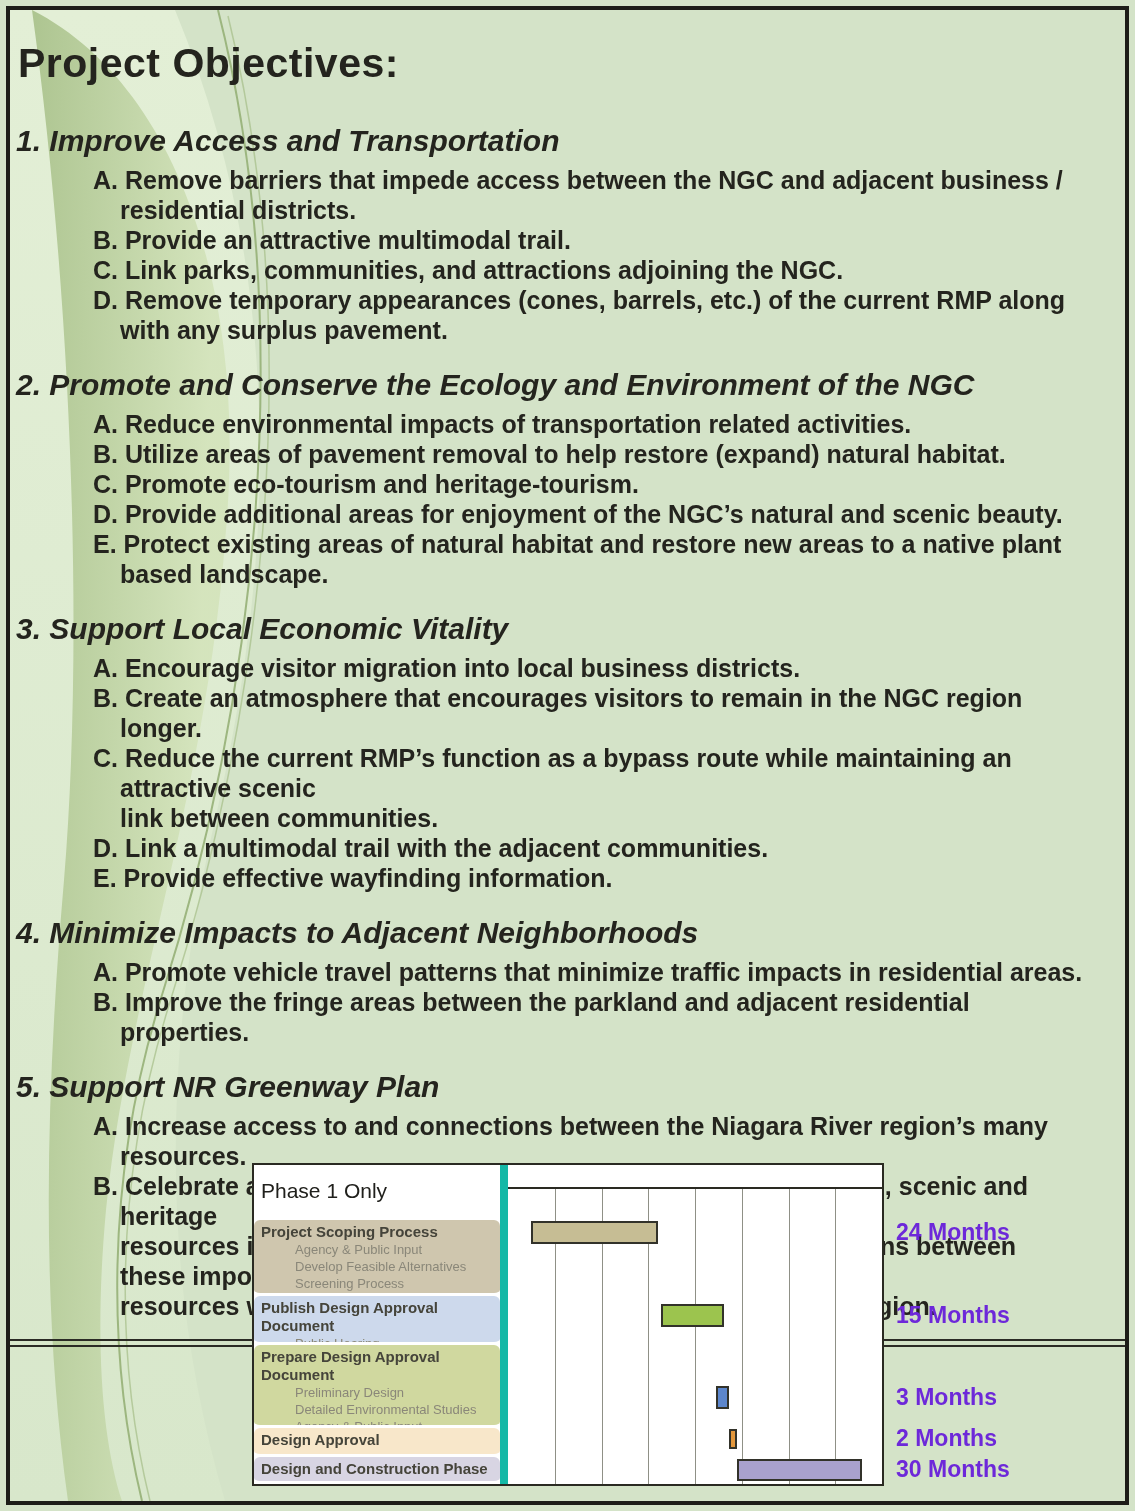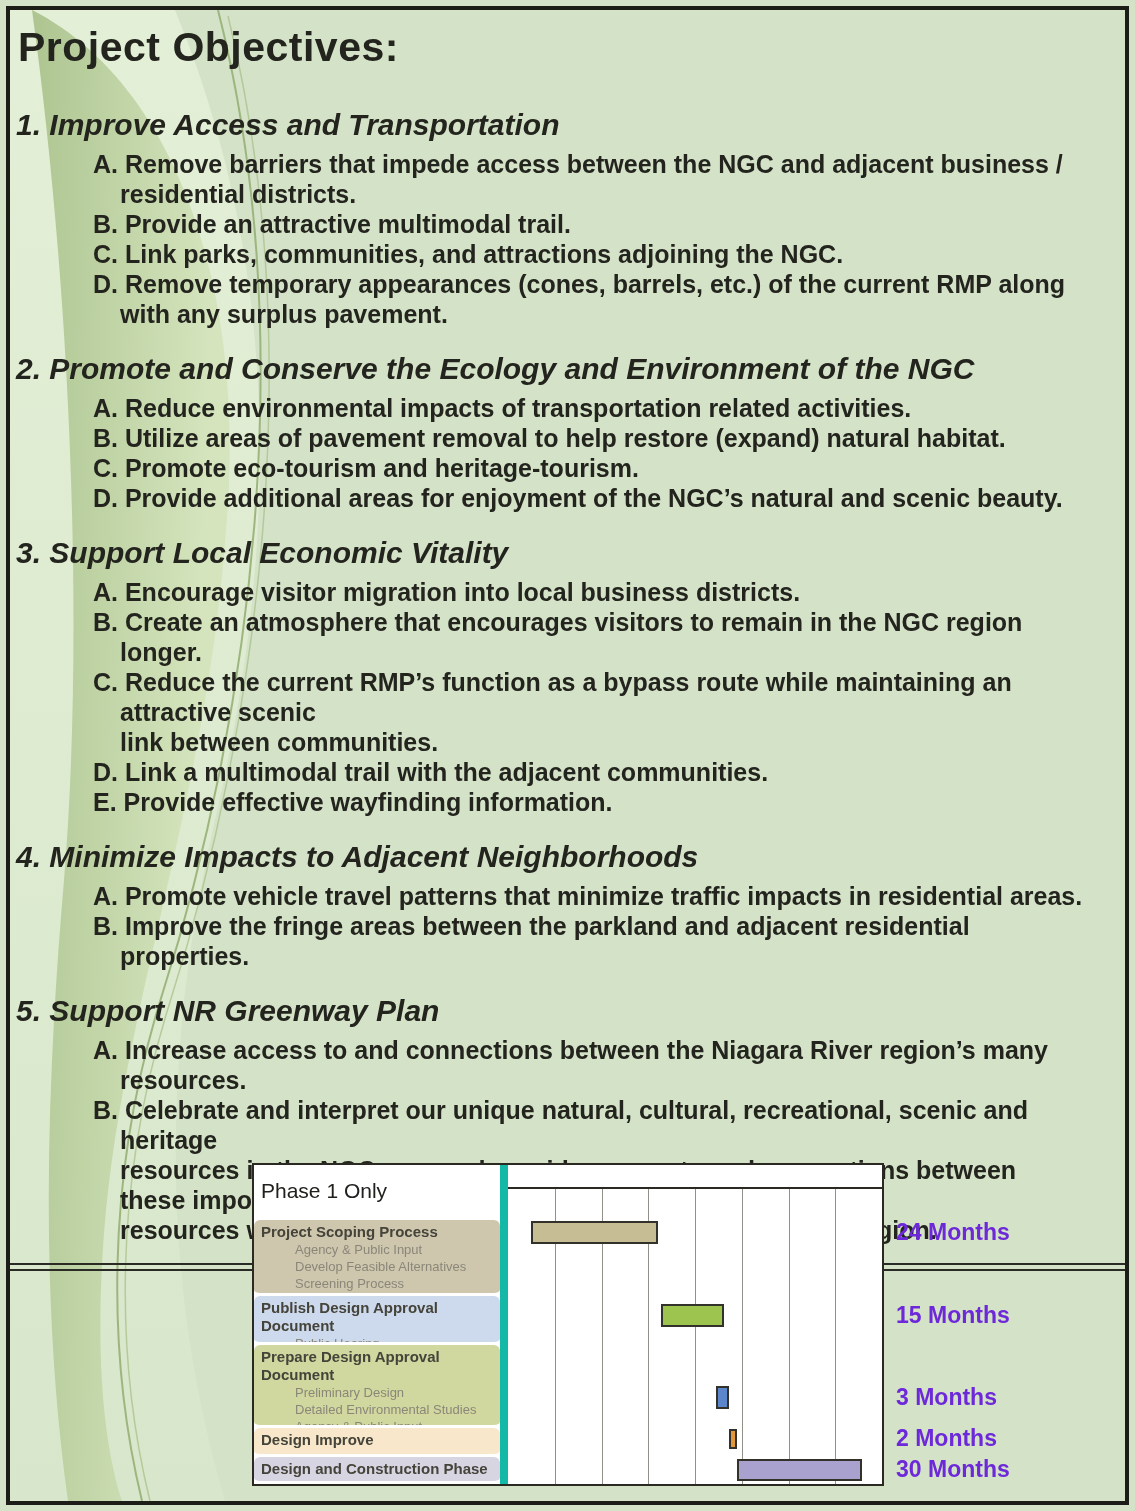--- a/index.html
+++ b/index.html
@@ -7,21 +7,21 @@
     width:1135px;height:1511px;position:relative;overflow:hidden;
     background:#d4e3c8;
     font-family:"Liberation Sans","DejaVu Sans",sans-serif;
     color:#24241e;
   }
   .page-border{
     position:absolute;left:6px;top:6px;right:6px;bottom:6px;
     border:4px solid #1d1d18;pointer-events:none;z-index:5;
   }
   #swoosh{position:absolute;left:10px;top:10px;z-index:0;}
-  .content{position:absolute;left:0;top:0;width:1135px;z-index:1;}
+  .content{position:absolute;left:0;top:16px;width:1135px;z-index:1;}
   .page-title{
     margin:24px 0 0 18px;font-size:41px;font-weight:700;letter-spacing:0.5px;
   }
   section{margin:0;}
   .sec-heading{
     margin:22px 0 6px 16px;font-size:30px;line-height:36px;
     font-style:italic;font-weight:700;
   }
   section:first-of-type .sec-heading{margin-top:36px;}
   .items{margin:0 0 0 93px;max-width:990px;font-size:25px;font-weight:700;}
@@ -97,20 +97,22 @@
     </div>
   </section>
 
   <section>
     <h2 class="sec-heading">2. Promote and Conserve the Ecology and Environment of the NGC</h2>
     <div class="items">
       <div class="item">A. Reduce environmental impacts of transportation related activities.</div>
       <div class="item">B. Utilize areas of pavement removal to help restore (expand) natural habitat.</div>
       <div class="item">C. Promote eco-tourism and heritage-tourism.</div>
       <div class="item">D. Provide additional areas for enjoyment of the NGC’s natural and scenic beauty.</div>
+      <div class="item">E. Protect existing areas of natural habitat and restore new areas to a native plant
+based landscape.</div>
     </div>
   </section>
 
   <section>
     <h2 class="sec-heading">3. Support Local Economic Vitality</h2>
     <div class="items">
       <div class="item">A. Encourage visitor migration into local business districts.</div>
       <div class="item">B. Create an atmosphere that encourages visitors to remain in the NGC region longer.</div>
       <div class="item">C. Reduce the current RMP’s function as a bypass route while maintaining an attractive scenic
 link between communities.</div>
@@ -153,21 +155,21 @@
         <div class="g-task">Publish Design Approval Document</div>
         <div class="g-sub">Public Hearing</div>
       </div>
       <div class="g-band" style="height: 83px; background: rgb(208, 216, 159);">
         <div class="g-task">Prepare Design Approval Document</div>
         <div class="g-sub">Preliminary Design</div>
         <div class="g-sub">Detailed Environmental Studies</div>
         <div class="g-sub">Agency &amp; Public Input</div>
       </div>
       <div class="g-band" style="height: 29px; background: rgb(248, 231, 202);">
-        <div class="g-task">Design Improve</div>
+        <div class="g-task">Design Approval</div>
       </div>
       <div class="g-band" style="height: 27px; background: rgb(216, 213, 227);">
         <div class="g-task">Design and Construction Phase</div>
       </div>
     </div>
   <div class="g-plot">
     <div class="g-plot-header"></div>
   <div class="g-gridline" style="left: 12.5%;"></div>
       <div class="g-gridline" style="left: 25%;"></div>
       <div class="g-gridline" style="left: 37.5%;"></div>

